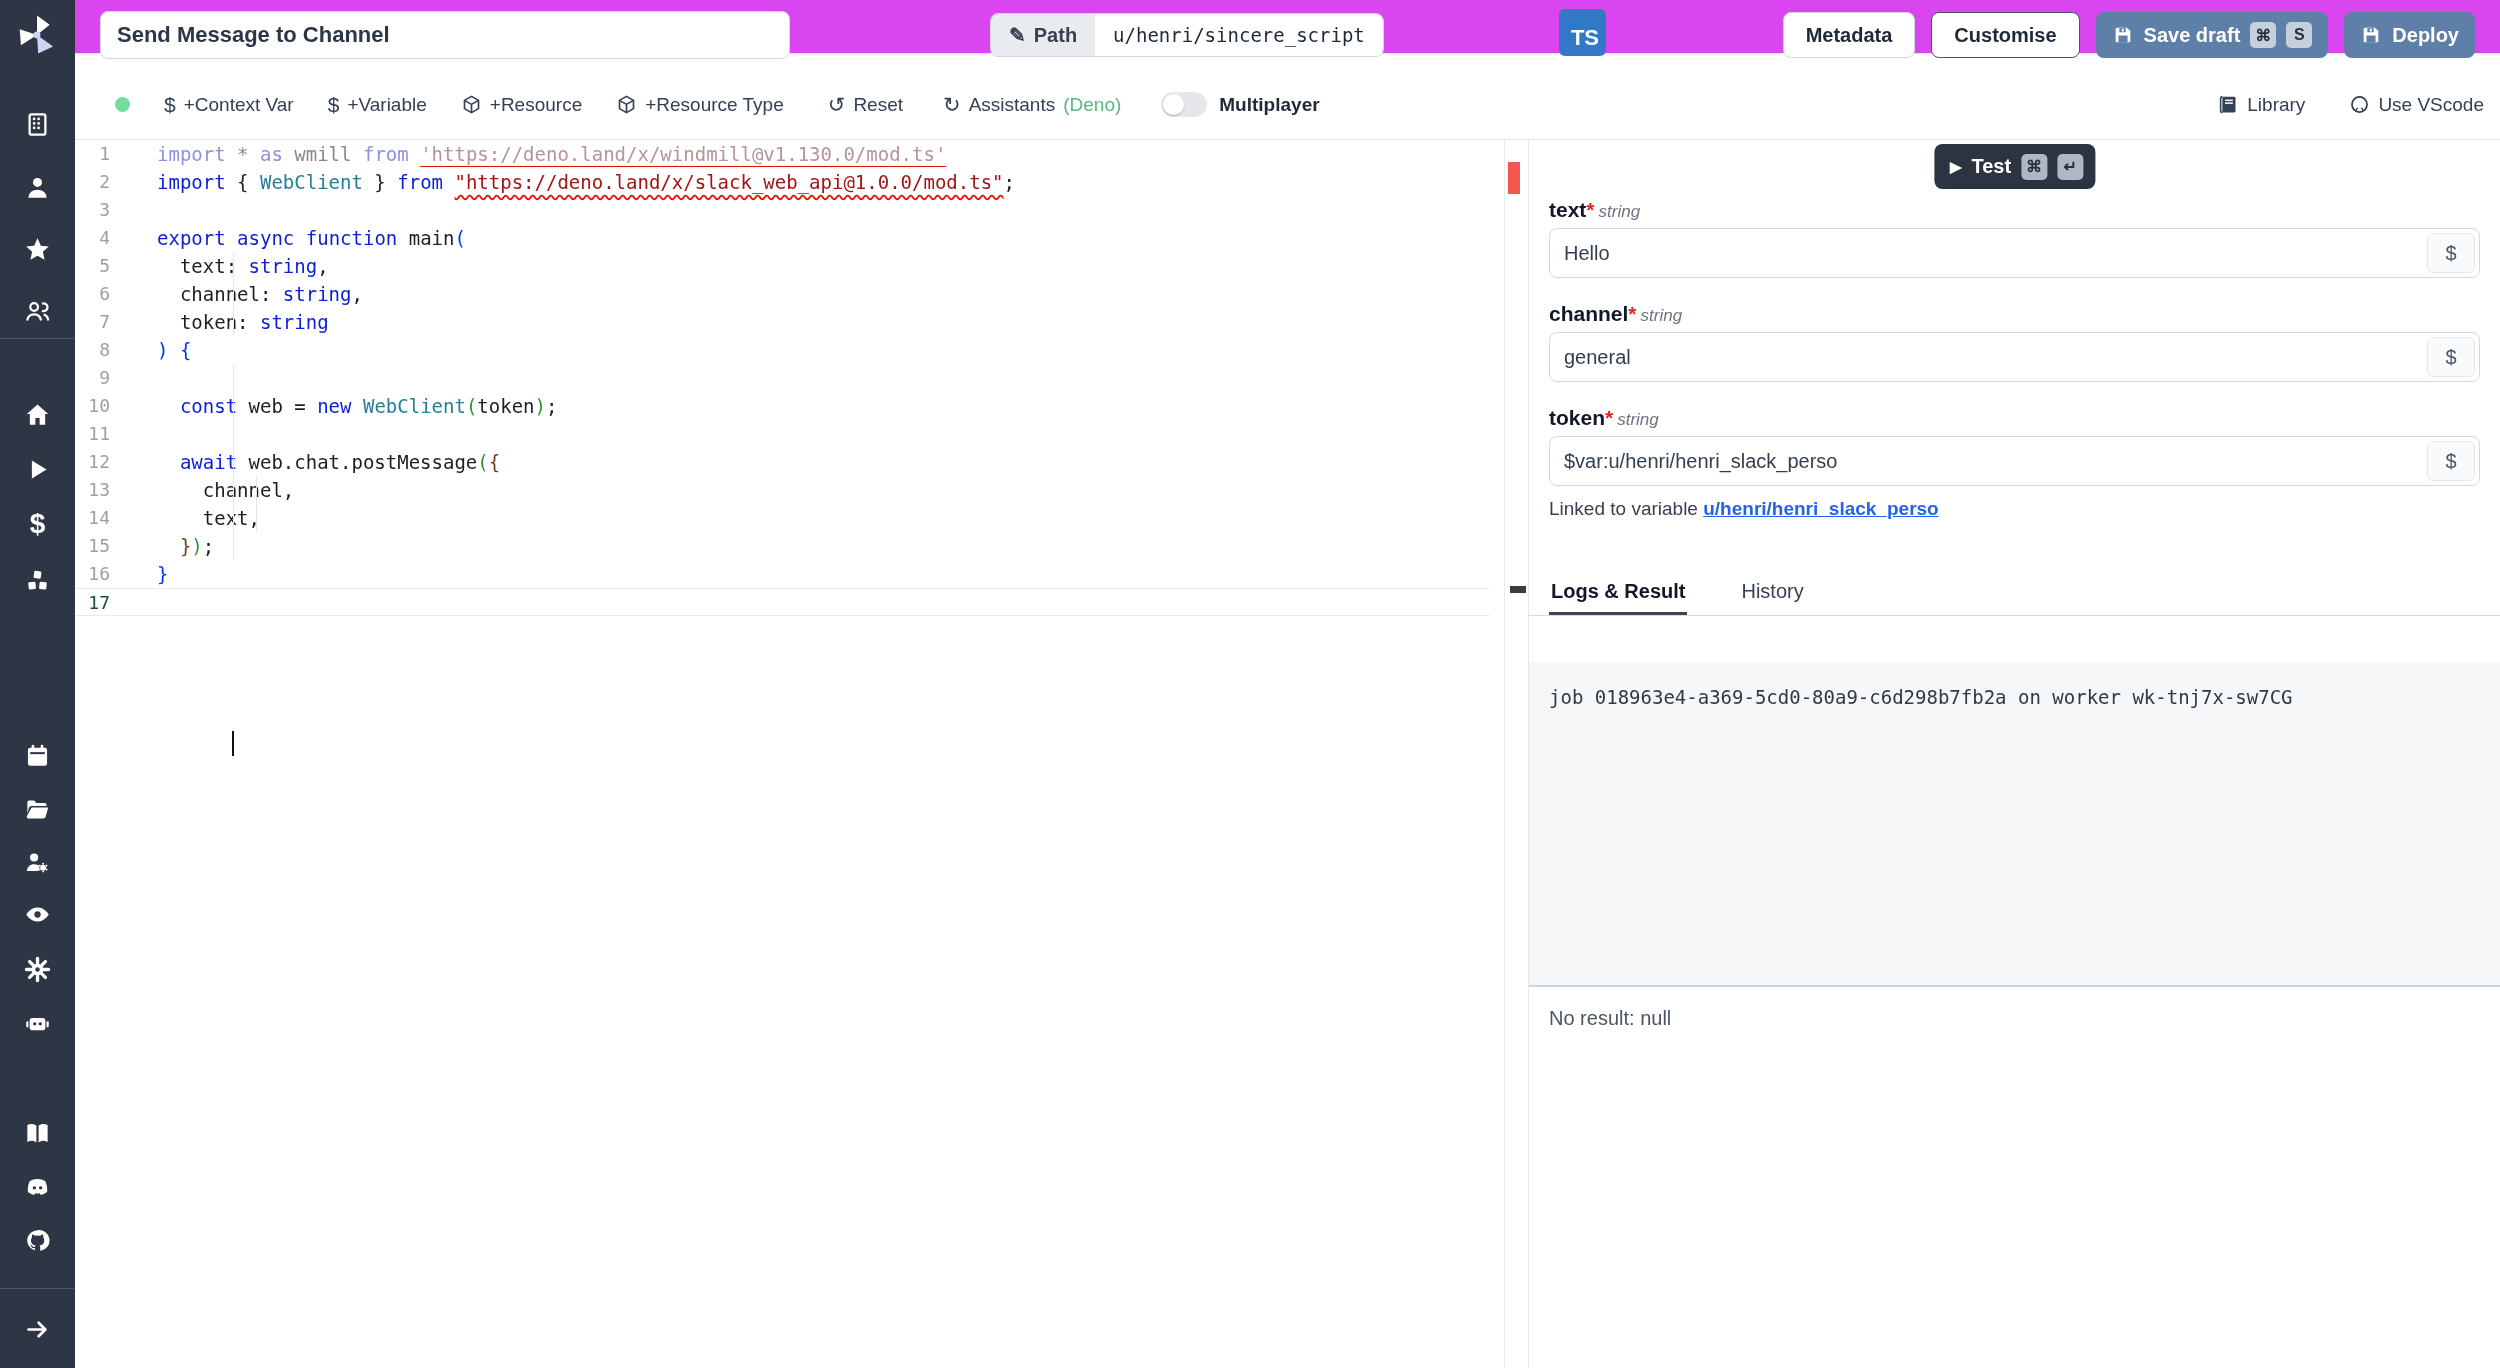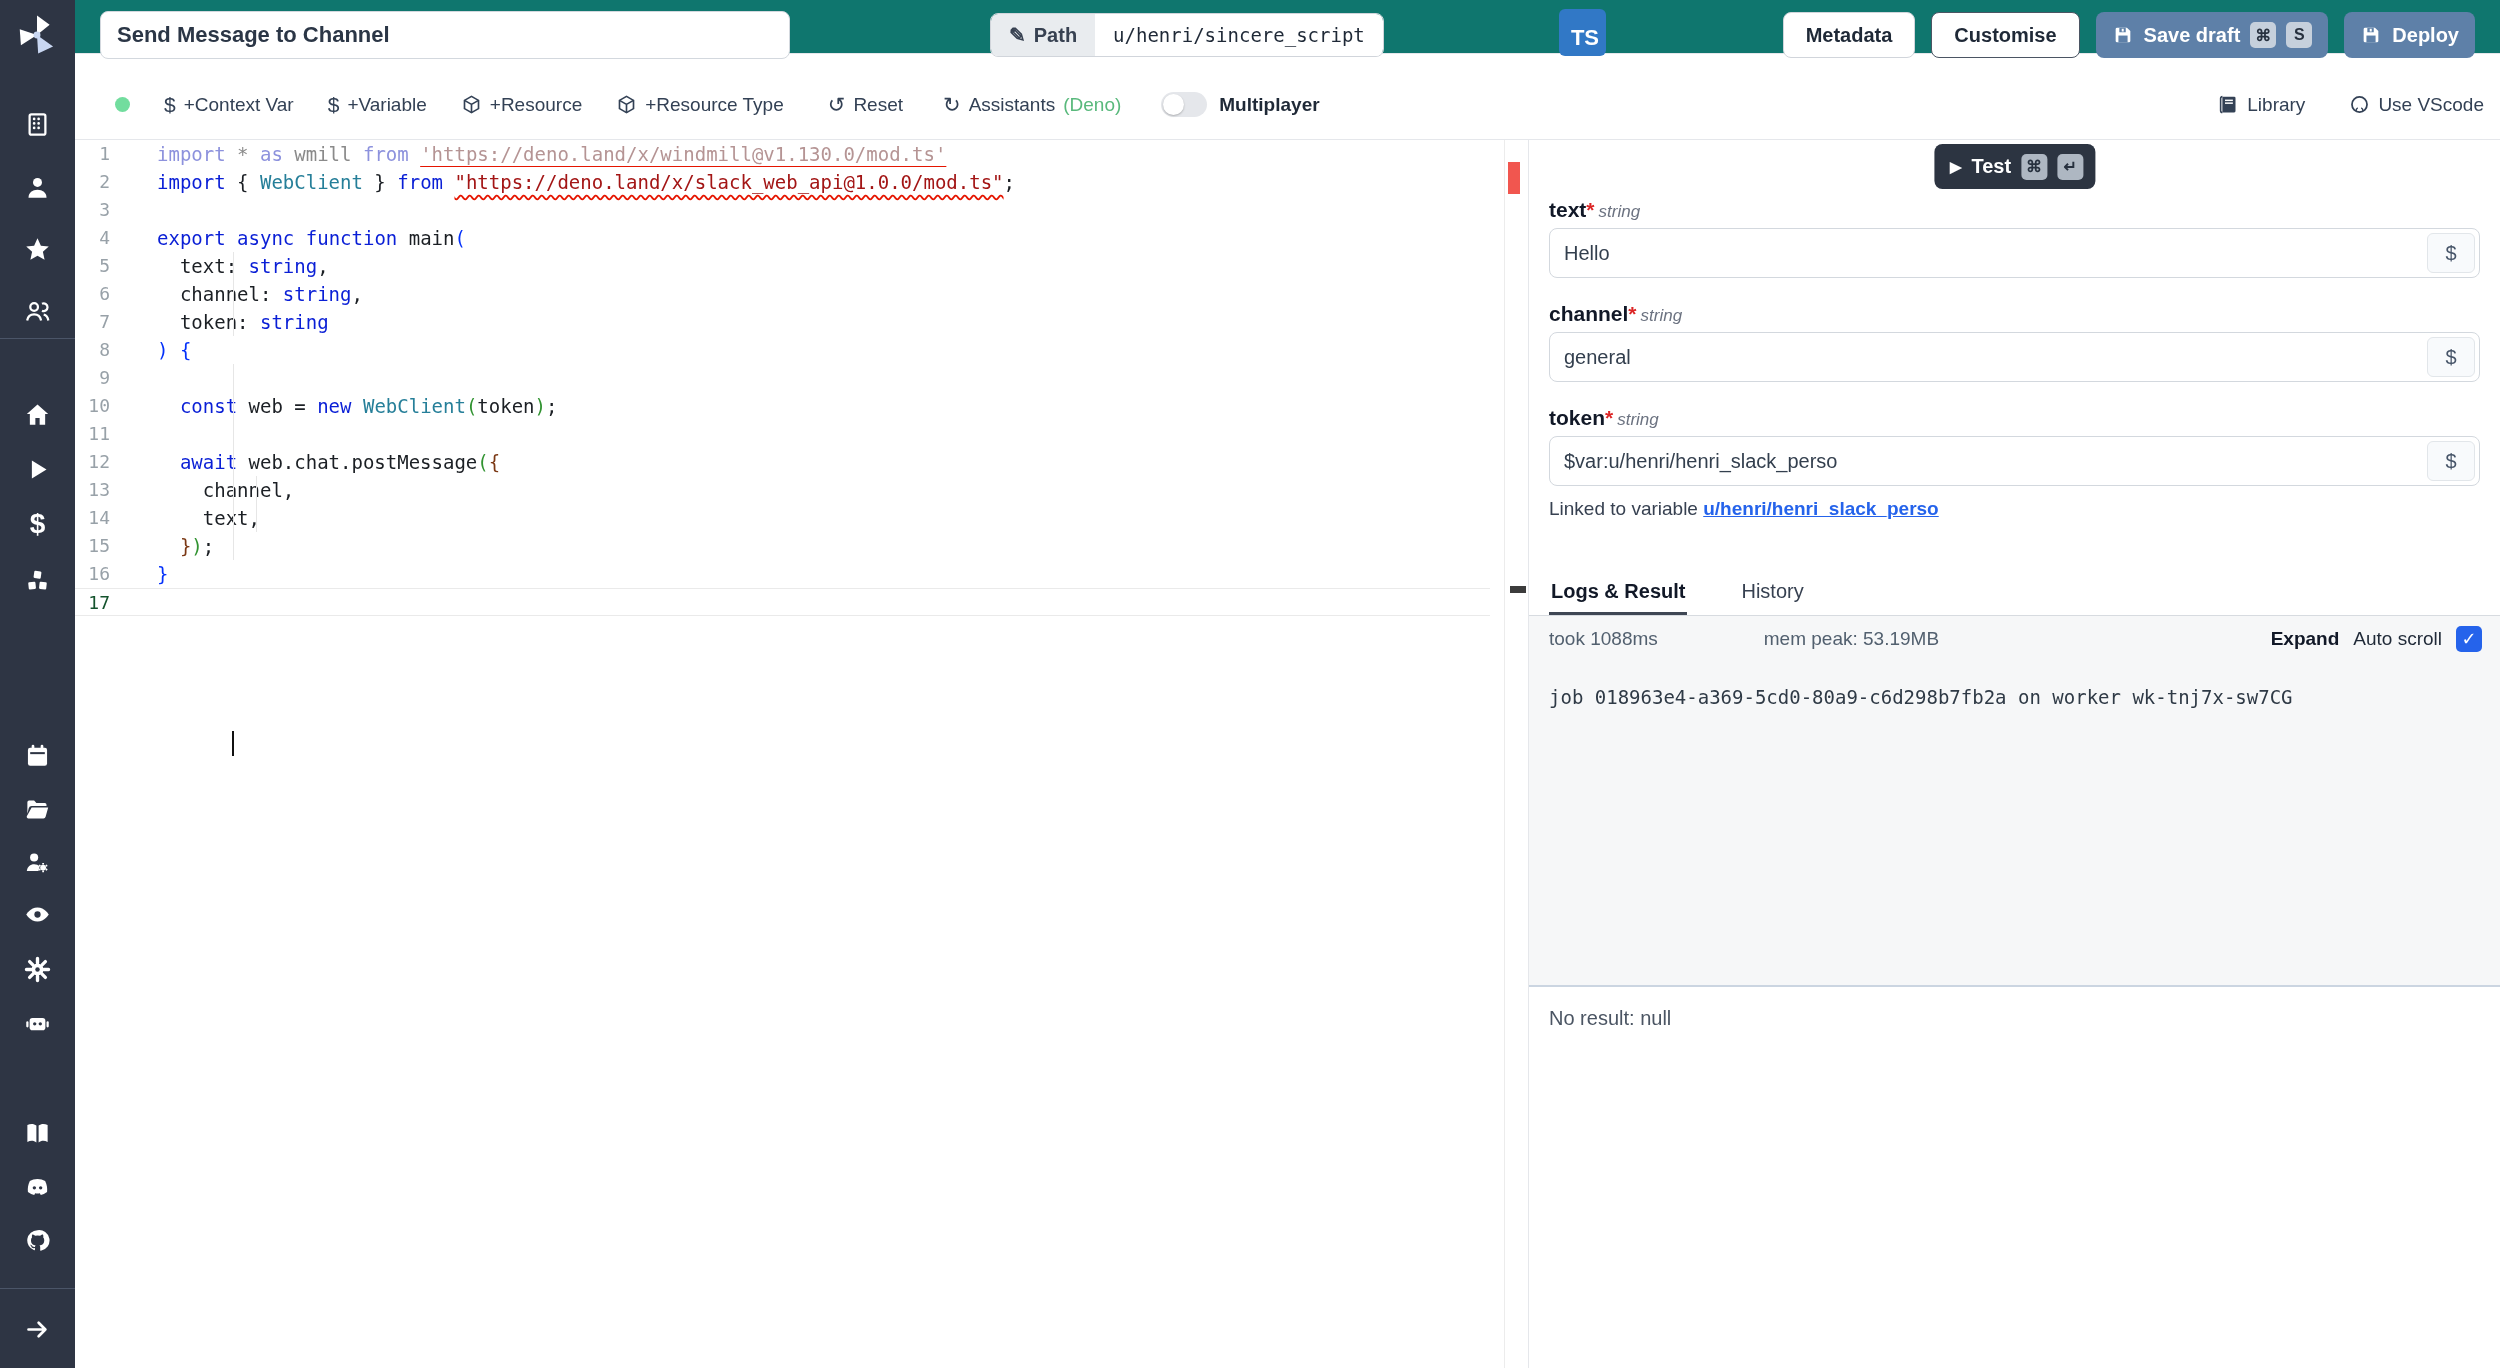--- a/index.html
+++ b/index.html
@@ -7,21 +7,21 @@
     font-family:"Liberation Sans", sans-serif; color:#1f2937; }
 
   
   .sidebar { position:absolute; left:0; top:0; width:75px; height:1368px; background:#2e3544; z-index:30; }
   .side-icon { position:absolute; left:0; width:75px; height:44px; display:flex; align-items:center; justify-content:center; color:#fff; cursor:pointer; }
   .side-icon svg { width:27px; height:27px; }
   .side-div { position:absolute; left:0; width:75px; border-top:1px solid #4b5568; }
   .logo { position:absolute; left:14px; top:12px; width:46px; height:46px; }
 
   
-  .header { position:absolute; left:75px; top:0; right:0; height:54px; background:#0f766e; border-bottom:1px solid #e5e7eb; z-index:20; }
+  .header { position:absolute; left:75px; top:0; right:0; height:54px; background:#d946ef; border-bottom:1px solid #e5e7eb; z-index:20; }
   .title-input { position:absolute; left:25px; top:11px; width:690px; height:48px; border:1px solid #d3d8de; border-radius:8px;
     font-size:22px; font-weight:700; color:#2b3646; padding:0 16px; font-family:"Liberation Sans",sans-serif; }
   .path-group { position:absolute; left:915px; top:13px; height:44px; display:flex; border:1px solid #d1d5db; border-radius:8px; overflow:hidden; }
   .path-label { background:#e9ecef; display:flex; align-items:center; gap:8px; padding:0 18px; font-size:20px; font-weight:600; color:#374151; cursor:pointer; }
   .path-value { background:#fff; display:flex; align-items:center; padding:0 18px; font-family:"DejaVu Sans Mono",monospace; font-size:19px; color:#1f2937; min-width:270px; }
   .ts-badge { position:absolute; left:1484px; top:9px; width:47px; height:47px; background:#3178c6; border-radius:6px; color:#fff;
     display:flex; align-items:flex-end; justify-content:flex-end; font-size:22px; font-weight:700; padding:0 7px 5px 0; }
   .hdr-right { position:absolute; right:25px; top:0; height:70px; display:flex; align-items:center; gap:16px; }
   .btn-plain { height:46px; padding:0 22px; background:#fff; border:1px solid #d1d5db; border-radius:8px; font-size:20px; font-weight:600; color:#1f2937; cursor:pointer; font-family:inherit; }
   .btn-plain.strong { border:1.5px solid #4b5563; }
@@ -390,28 +390,19 @@
     <div class="linked">
       <span>Linked to variable </span><a>u/henri/henri_slack_perso</a>
     </div>
   </div>
 
   <div class="tabs">
     <div class="tab active">Logs &amp; Result</div>
     <div class="tab">History</div>
   </div>
 
-  <div class="stats">
-    <span class="took">took 1088ms</span>
-    <span class="mem">mem peak: 53.19MB</span>
-    <div class="right">
-      <span class="expand">Expand</span>
-      <span class="autoscroll">Auto scroll</span>
-      <span class="checkbox">✓</span>
-    </div>
-  </div>
 
   <div class="logs"><div class="log-line">job 018963e4-a369-5cd0-80a9-c6d298b7fb2a on worker wk-tnj7x-sw7CG</div><div class="log-line"> </div><div class="log-line"> </div></div>
 
   <div class="result">
     <span>No result: null</span>
   </div>
 </section>
 
 </body></html>

